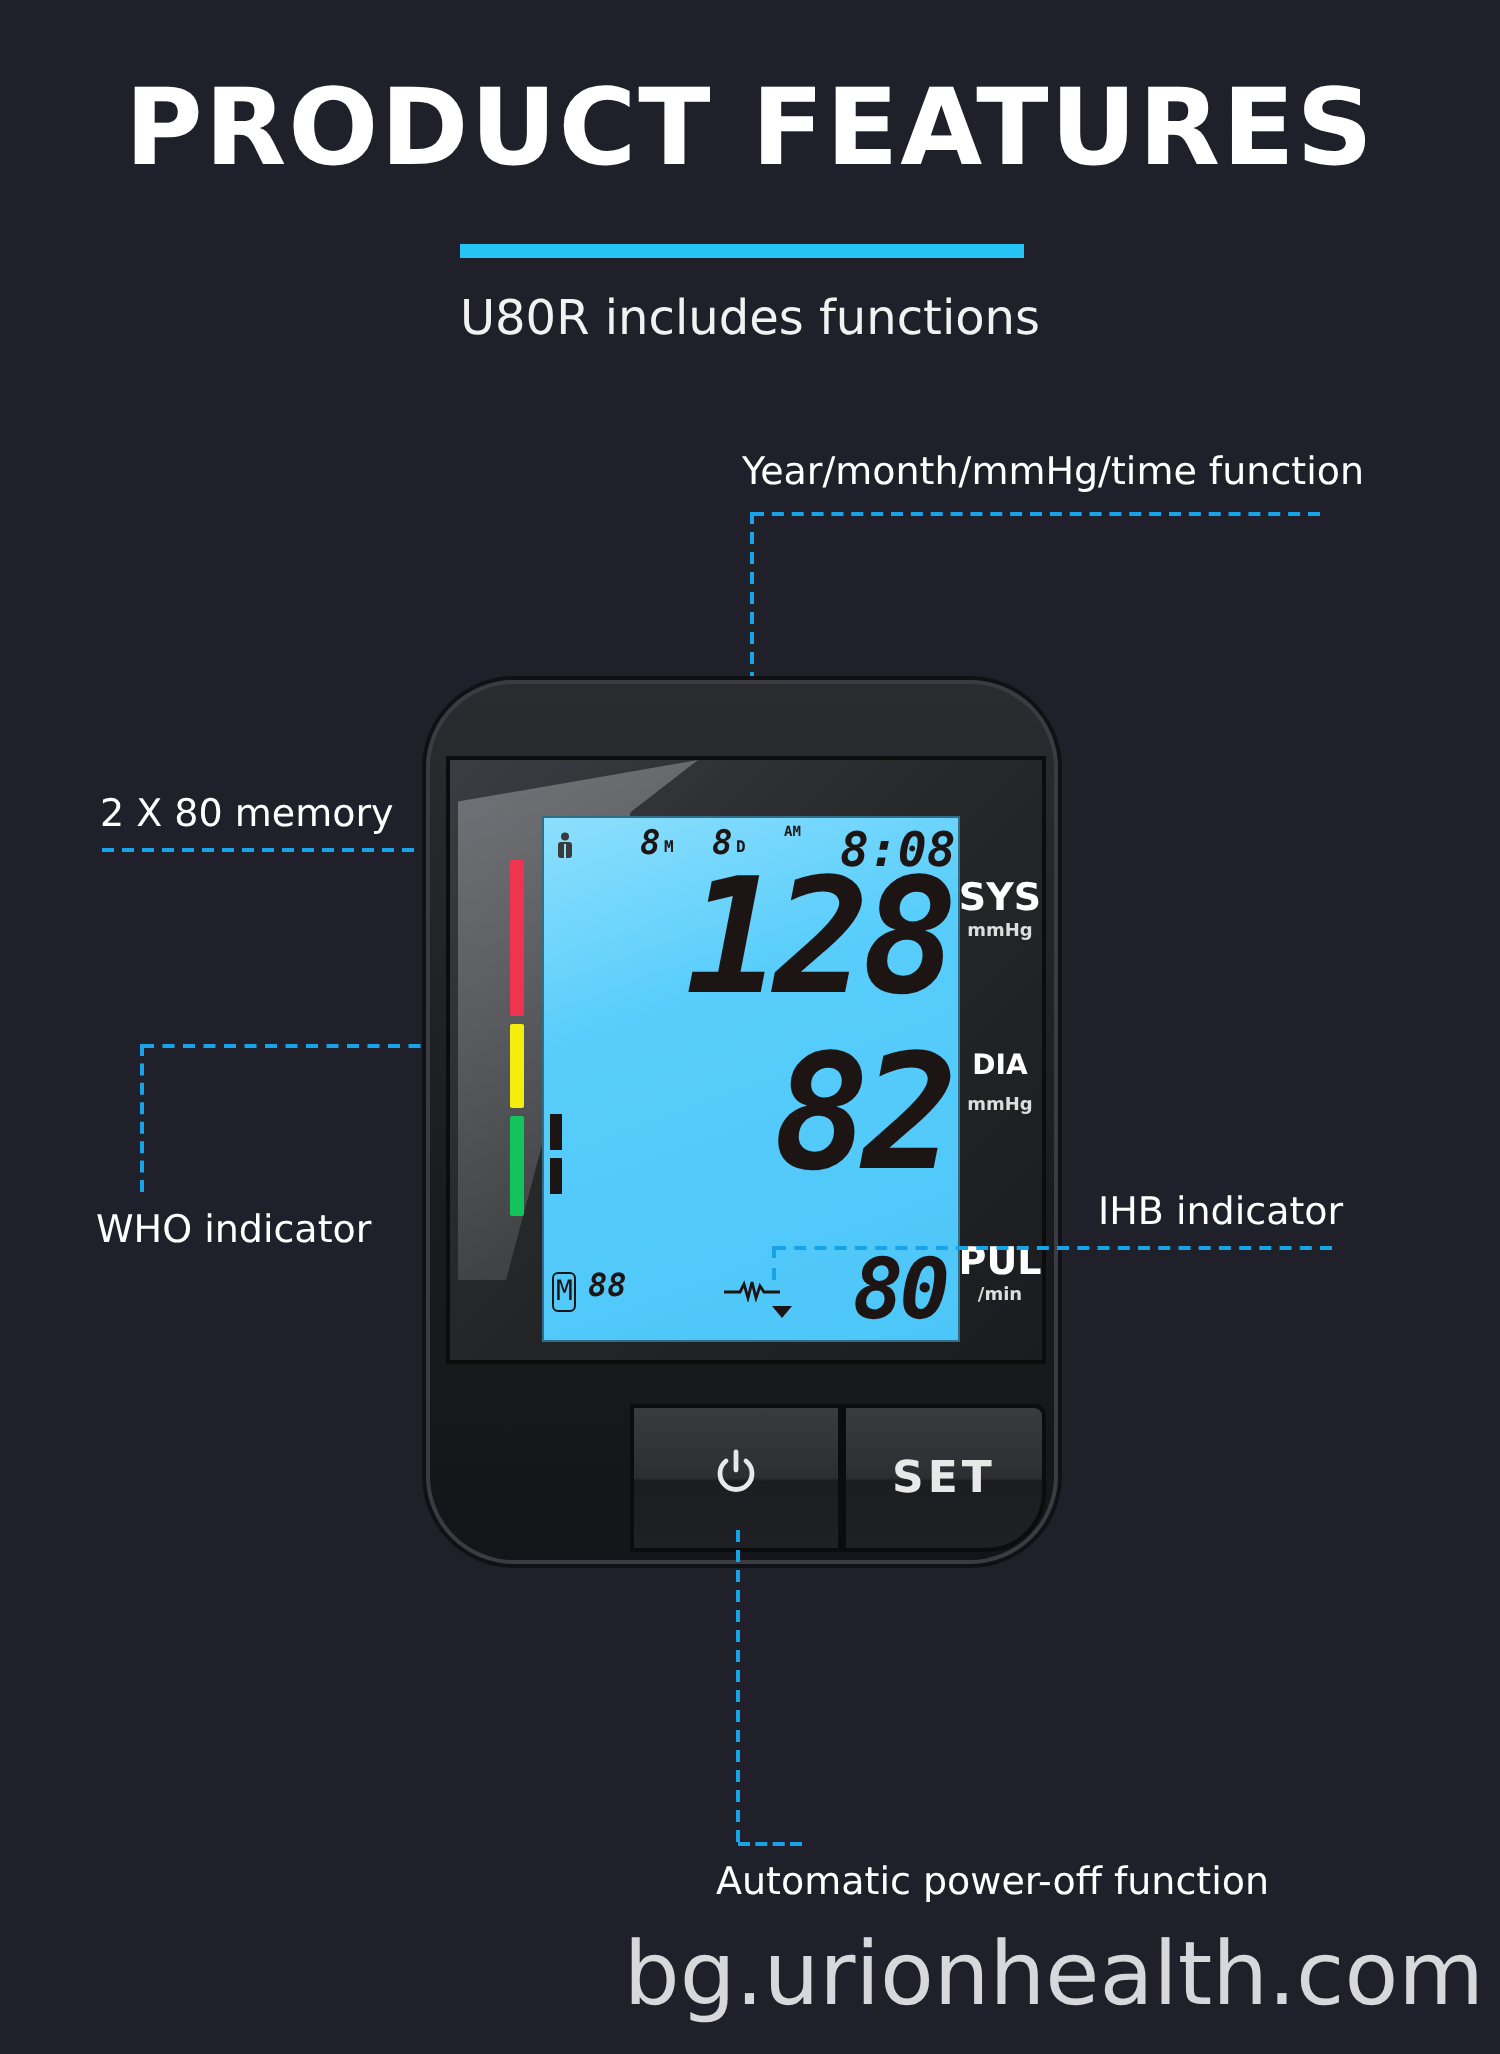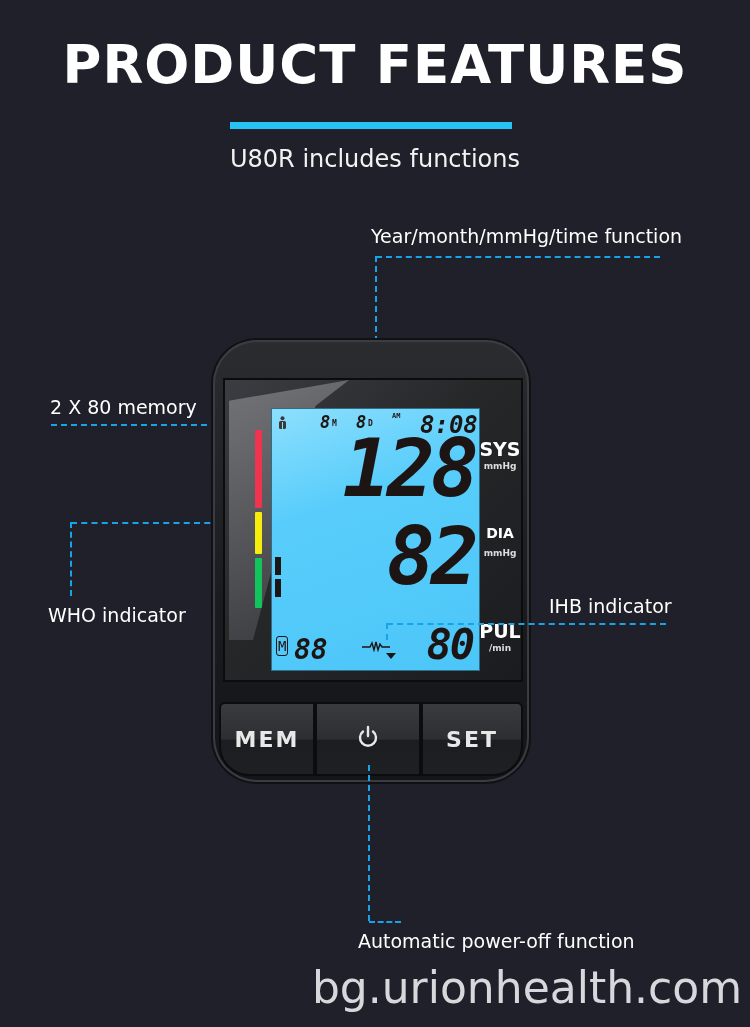--- a/index.html
+++ b/index.html
@@ -68,39 +68,38 @@
     <div class="abs seg" style="left:148px;top:2px;font-size:24px;font-style:italic;">8:08</div>
 
     <div class="abs seg" style="right:4px;top:16px;font-size:80px;line-height:88px;font-style:italic;letter-spacing:-4px;">128</div>
 
     <div class="abs seg" style="right:4px;top:104px;font-size:80px;line-height:88px;font-style:italic;letter-spacing:-4px;">82</div>
 
     <div class="abs" style="left:3px;top:148px;width:6px;height:18px;background:#1d1513;"></div>
     <div class="abs" style="left:3px;top:170px;width:6px;height:18px;background:#1d1513;"></div>
 
     <div class="abs seg" style="left:4px;top:227px;font-size:14px;border:1.5px solid #1d1513;border-radius:3px;padding:0 1px;line-height:18px;font-weight:normal;">M</div>
-    <div class="abs seg" style="left:22px;top:224px;font-size:28px;font-style:italic;">88</div>
+    <div class="abs seg" style="left:22px;top:224px;font-size:16px;font-style:italic;">88</div>
     <div class="abs" style="left:90px;top:229px;width:30px;height:12px;">
       <svg width="30" height="12" viewBox="0 0 30 12">
           <polyline points="0,7 8,7 10,3 12,10 14,2 16,10 18,4 20,7 28,7" fill="none" stroke="#1d1513" stroke-width="1.4"></polyline>
         </svg>
     </div>
     <div class="abs" style="left:114px;top:244px;width:0;height:0;border-left:5px solid transparent;border-right:5px solid transparent;border-top:6px solid #1d1513;"></div>
     <div class="abs seg" style="right:6px;top:212px;font-size:42px;line-height:48px;font-style:italic;letter-spacing:-2px;">80</div>
   </div>
 
   <div class="abs side-label" style="left:265px;top:98px;width:44px;font-size:19px;">SYS</div>
   <div class="abs unit" style="left:265px;top:121px;width:44px;">mmHg</div>
   <div class="abs side-label" style="left:265px;top:185px;width:44px;font-size:14px;">DIA</div>
   <div class="abs unit" style="left:265px;top:208px;width:44px;">mmHg</div>
   <div class="abs side-label" style="left:265px;top:280px;width:44px;font-size:19px;">PUL</div>
   <div class="abs unit" style="left:265px;top:303px;width:44px;">/min</div>
 
   <div class="abs btn-row">
-    <div class="abs btn" style="left:0;width:96px;border-radius:6px 0 0 30px;">MEM</div>
     <div class="abs btn" style="left:96px;width:106px;">
       <span>
         <svg width="24" height="24" viewBox="0 0 24 24">
             <path d="M7 6.5 A8 8 0 1 0 17 6.5" fill="none" stroke="#e8e8e8" stroke-width="2.4" stroke-linecap="round"></path>
             <line x1="12" y1="2" x2="12" y2="11" stroke="#e8e8e8" stroke-width="2.4" stroke-linecap="round"></line>
           </svg>
       </span>
     </div>
     <div class="abs btn" style="left:202px;width:102px;border-radius:0 6px 30px 0;">SET</div>
   </div>

